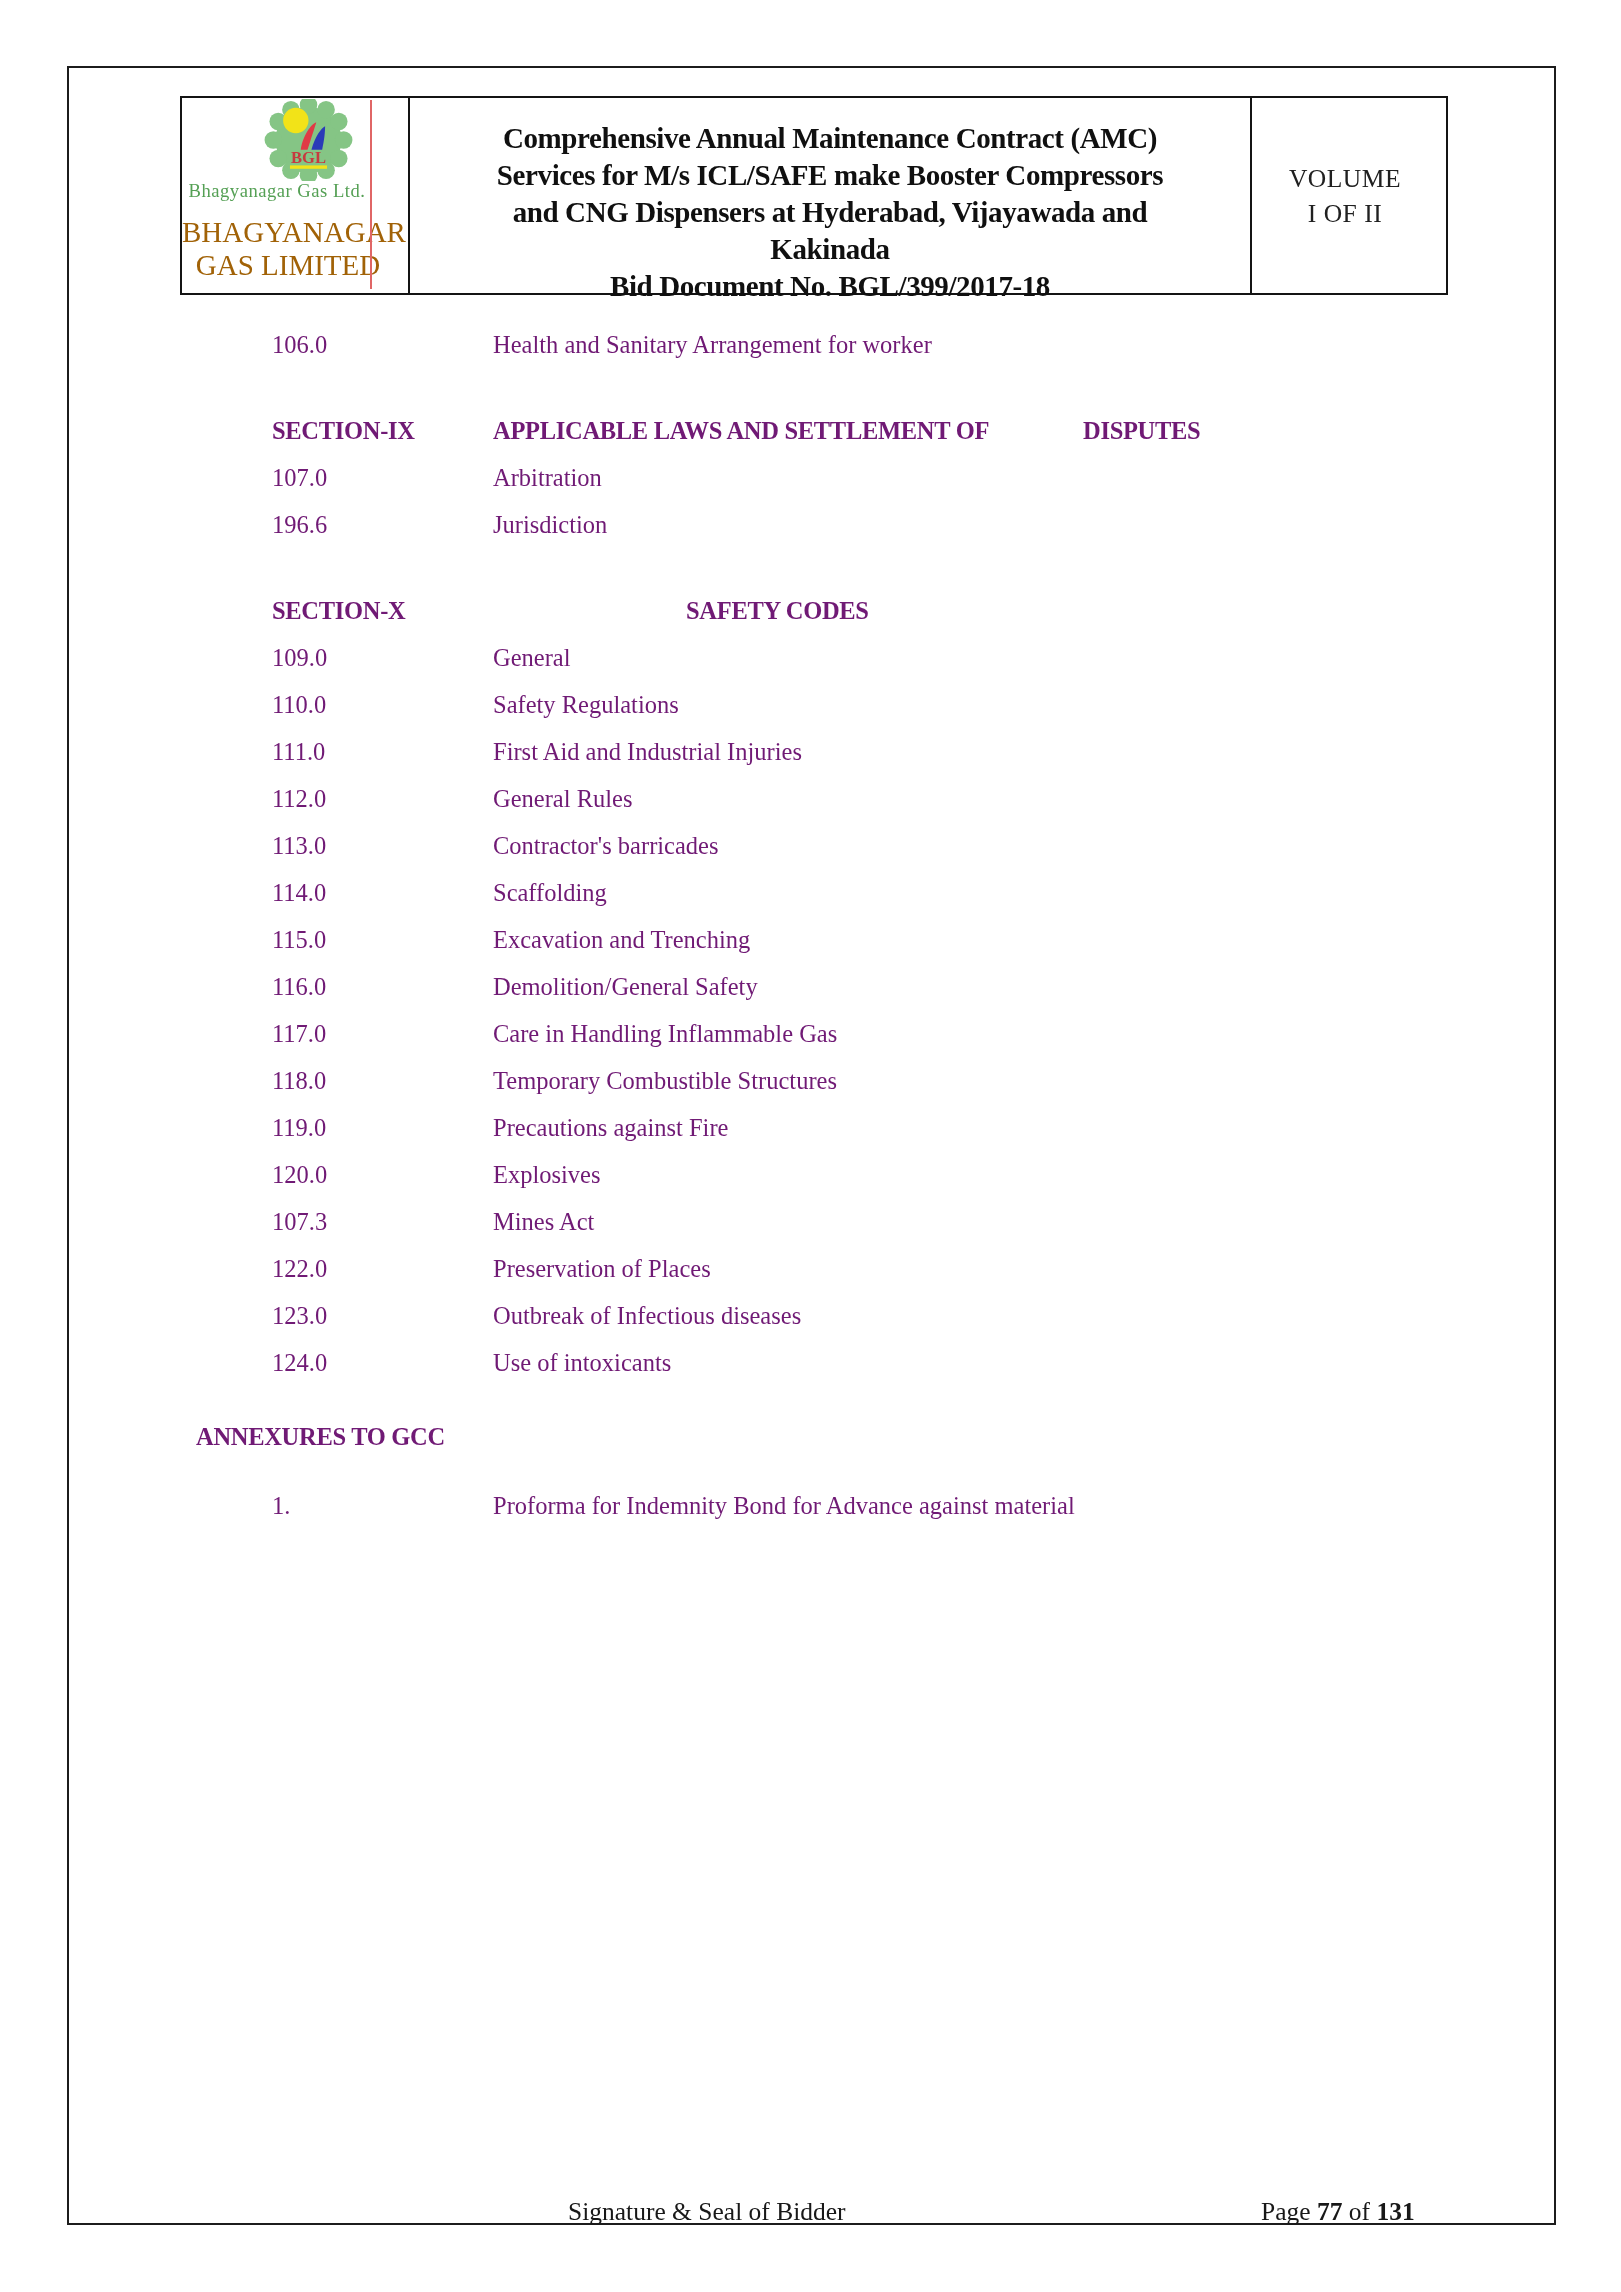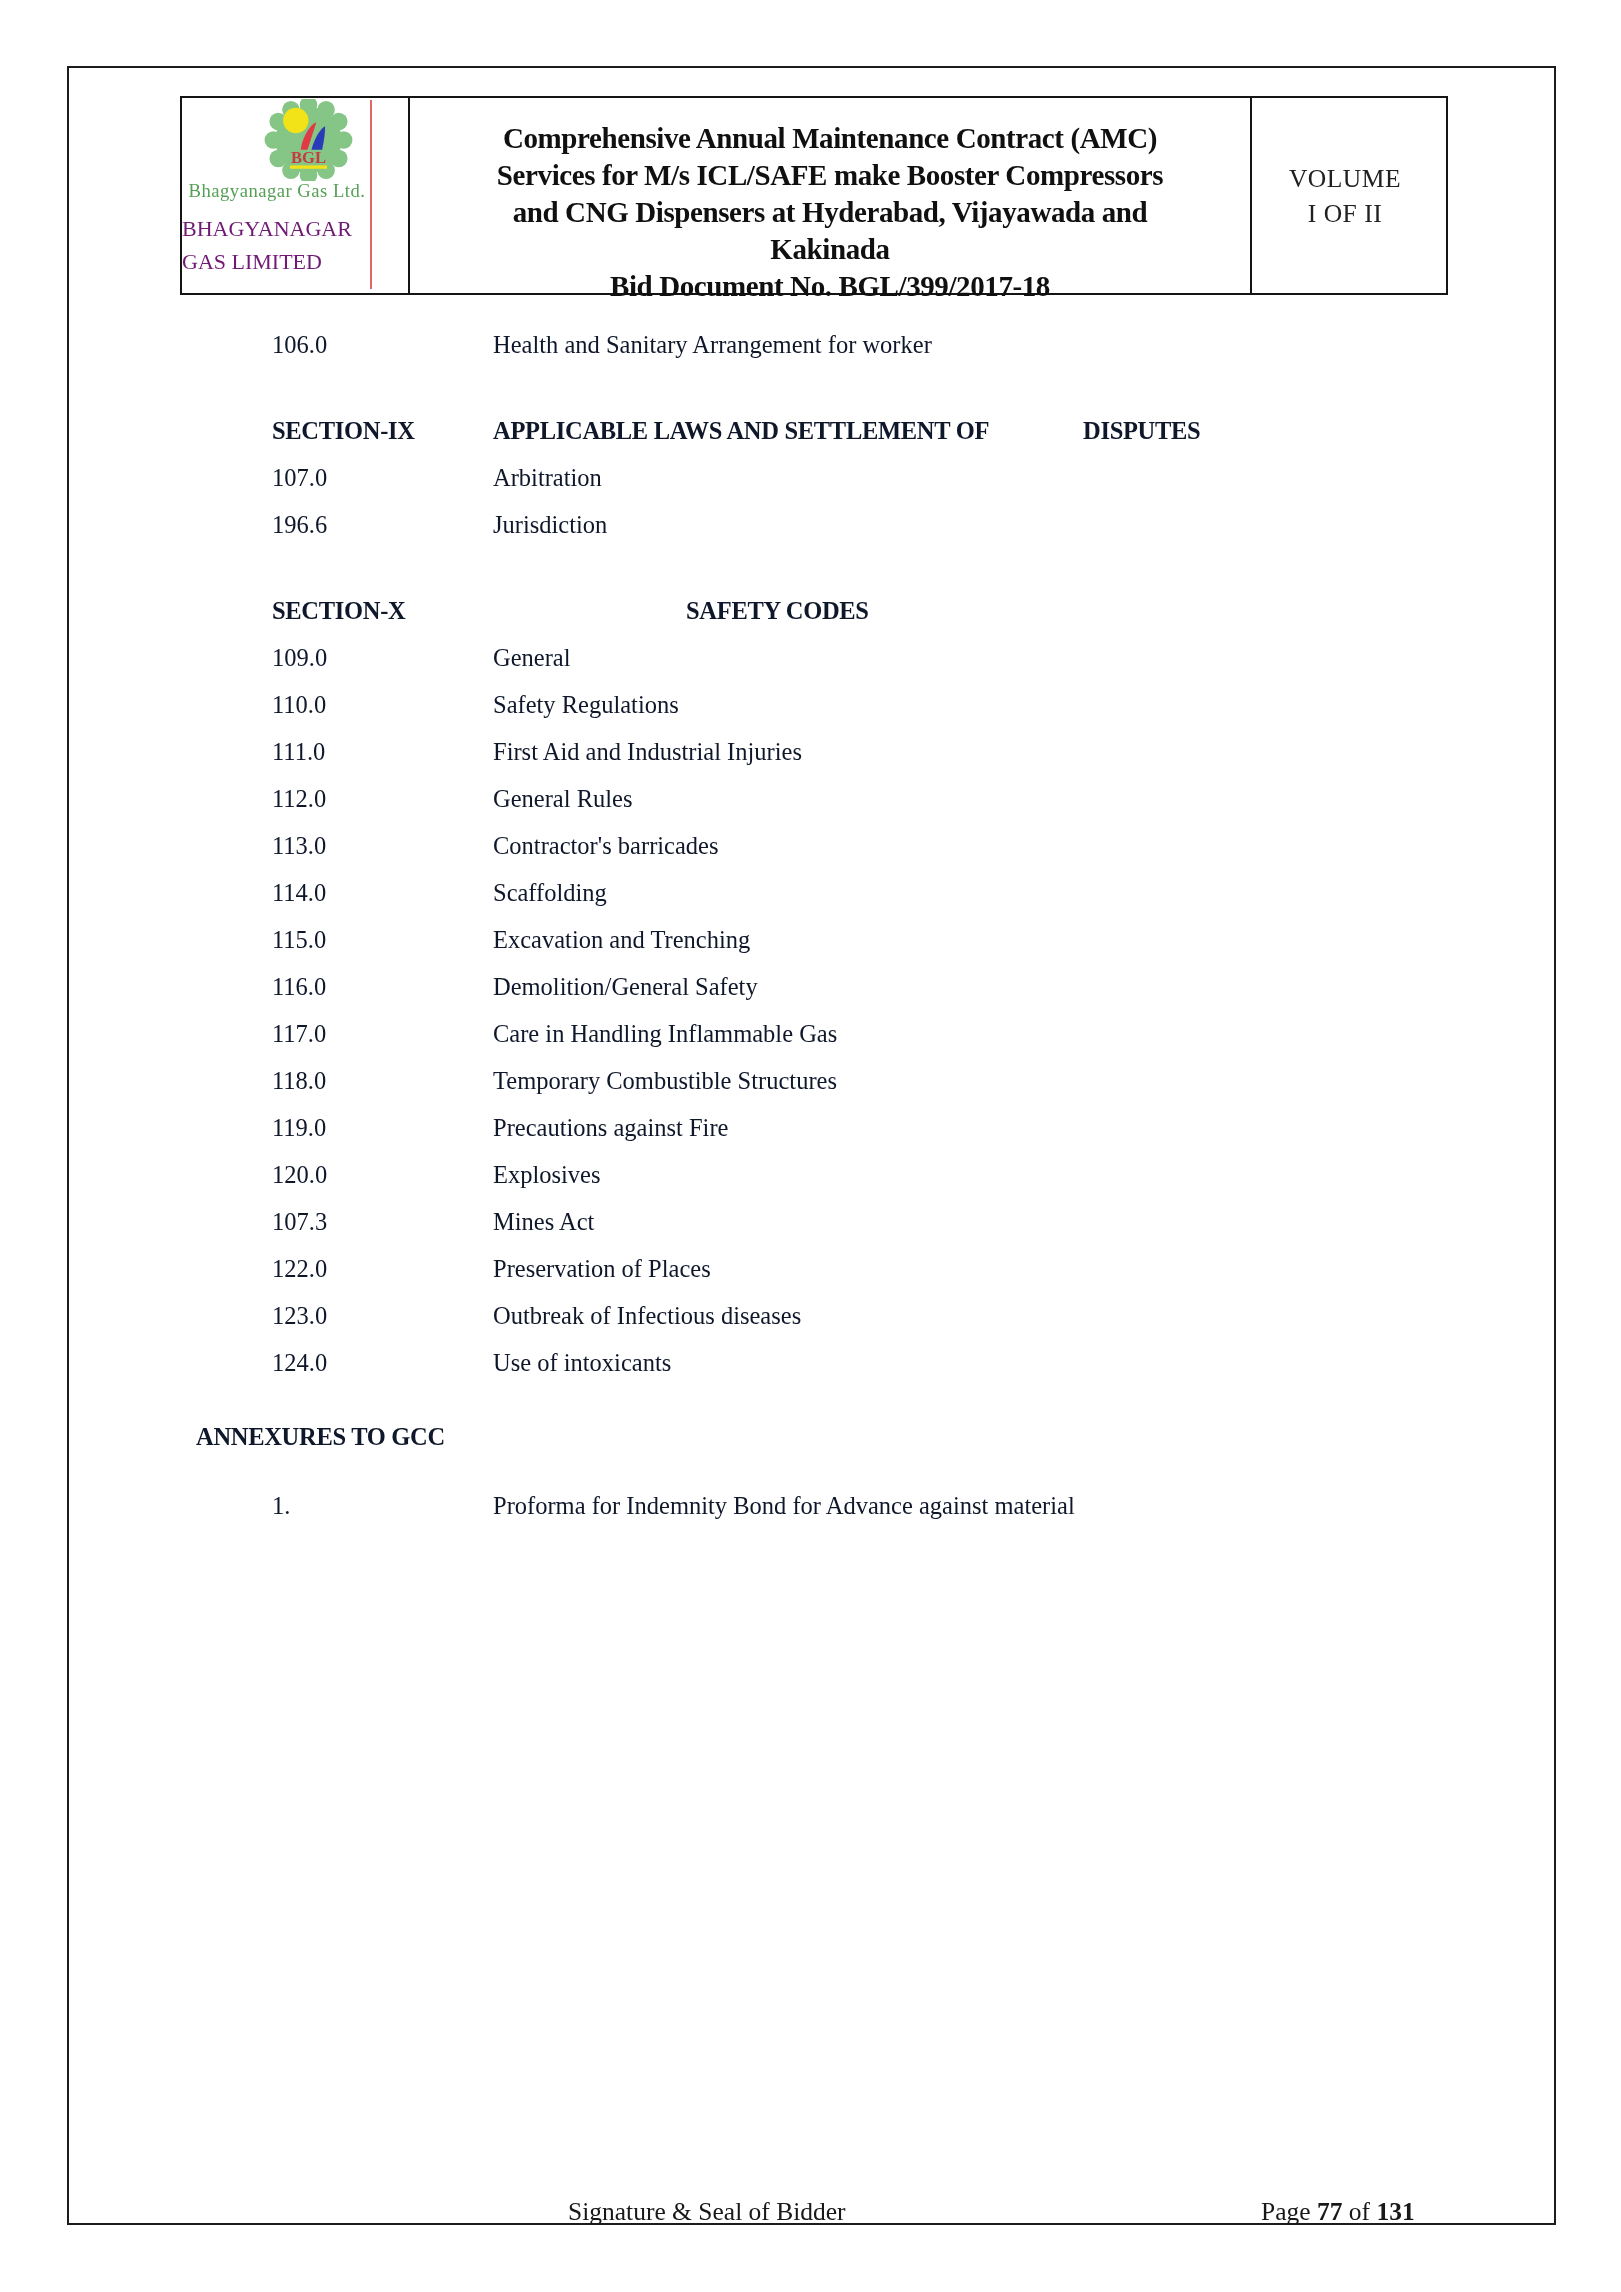--- a/index.html
+++ b/index.html
@@ -34,35 +34,35 @@
     justify-content:center;}
 
   .title-line{font-size:29px;font-weight:bold;line-height:37px;letter-spacing:-0.4px;
     color:#101010;white-space:nowrap;}
   .volume-line{font-size:25.5px;line-height:35px;letter-spacing:0.5px;color:#202020;}
 
   
   .logo-svg{position:absolute;left:63px;top:1px;width:127px;height:82px;}
   .logo-caption{position:absolute;left:0;top:82px;width:190px;text-align:center;
     font-size:18.6px;color:var(--caption-green);letter-spacing:0.5px;}
-  .company-line{position:absolute;left:0;width:212px;text-align:left;
-    font-size:22px;color:#701a75;}
+  .company-line{position:absolute;left:0;width:212px;text-align:center;
+    font-size:29px;color:#a16207;}
   .company-line.l1{top:118px;}
   .company-line.l2{top:151px;}
   .red-line{position:absolute;left:188px;top:2px;width:2px;height:189px;
     background:var(--red-line);}
 
   
   .toc{position:absolute;left:0;top:294px;width:1621px;}
   .toc-row{position:relative;height:47px;}
   .toc-row.gap-sm{margin-top:21.6px;}
   .toc-row.gap-md{margin-top:27.4px;}
   .toc-row.gap-lg{margin-top:39px;}
   .toc-row span{position:absolute;top:50%;transform:translateY(-50%);
-    font-size:24.5px;white-space:nowrap;color:#0f172a;}
+    font-size:24.5px;white-space:nowrap;color:#701a75;}
   .toc-row .num{left:272px;}
   .toc-row .label{left:493px;}
   .toc-row .label-right{left:1083px;}
   .toc-row .label-center{left:686px;}
   .toc-row .heading{left:196px;}
   .toc-row.bold span{font-weight:bold;letter-spacing:-0.3px;}
 
   
   .footer-signature{position:absolute;left:568px;top:2197px;font-size:25.5px;color:#181818;text-align:center;}
   .footer-page{position:absolute;left:1261px;top:2197px;font-size:25.5px;color:#181818;}

